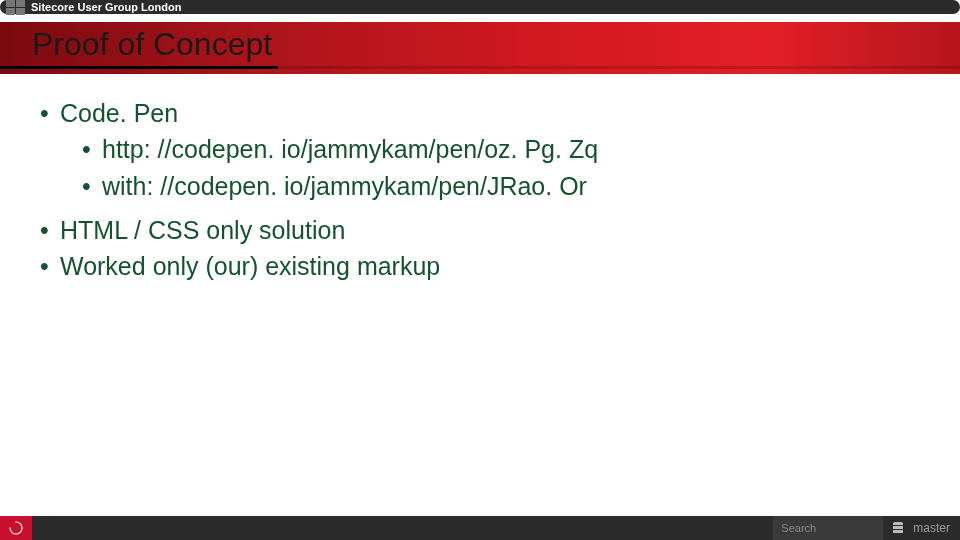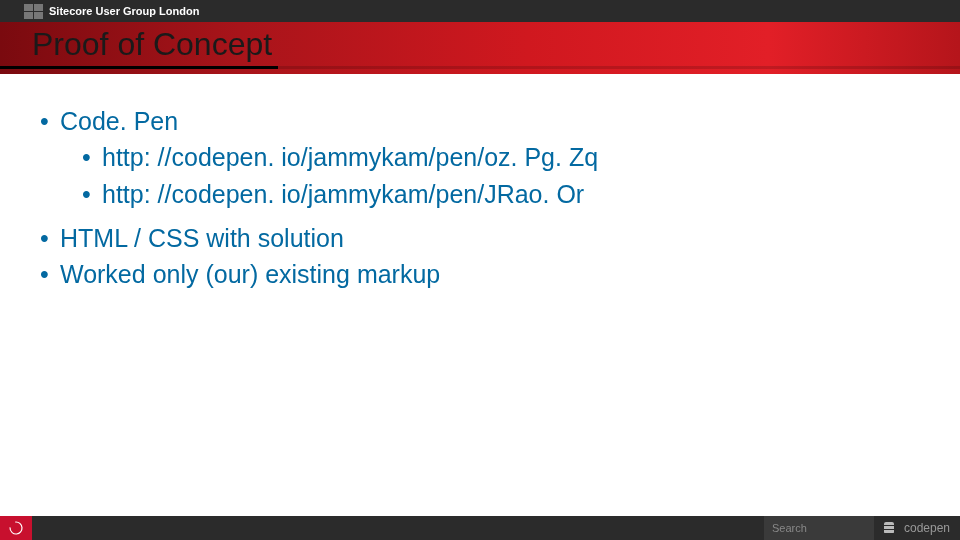--- a/index.html
+++ b/index.html
@@ -1,36 +1,36 @@
 <!DOCTYPE html>
 <html><head>
 <meta charset="utf-8">
 <style>
   * { margin: 0; padding: 0; box-sizing: border-box; }
   html, body { width: 960px; height: 540px; font-family: "Segoe UI", Arial, sans-serif; background: #fff; overflow: hidden; }
   .slide { position: relative; width: 960px; height: 540px; }
 
   
-  .topbar { position: absolute; top: 0; left: 0; right: 0; height: 22px; background: #2b2b2b; color: #fff; display: flex; align-items: center; justify-content: space-between; padding: 0 10px 0 24px; font-size: 11px; }
+  .topbar { position: absolute; top: 0; left: 0; right: 0; height: 14px; background: #2b2b2b; color: #fff; display: flex; align-items: center; justify-content: space-between; padding: 0 10px 0 6px; font-size: 11px; border-radius: 8px; }
   .topbar-left { display: flex; align-items: center; gap: 6px; }
   .grid-icon { display: grid; grid-template-columns: repeat(2,9px); grid-template-rows: repeat(2,7px); gap: 1px; }
   .grid-icon span { background: #777; display: block; }
   .topbar-title { color: #fff; font-weight: bold; font-size: 11px; }
   .topbar-right { display: flex; align-items: center; gap: 10px; color: #bbb; }
   .topbar-right .sep { color: #666; }
   .avatar { width: 18px; height: 18px; border-radius: 50%; background: radial-gradient(circle at 50% 35%, #888 0 30%, #666 31% 100%); display: inline-block; }
 
   
   .titleband { position: absolute; top: 22px; left: 0; right: 0; height: 52px; background: linear-gradient(90deg, #7a0a0f 0%, #a8141a 25%, #d0181f 55%, #e21f27 80%, #b5151b 100%); text-decoration: underline; }
   .titleband .title { position: absolute; left: 32px; top: 4px; font-size: 32px; font-weight: 400; color: #1a1a1a; }
   .titleband .underline { position: absolute; left: 0; top: 44px; height: 3px; width: 278px; background: #000; }
   .titleband .underline::after { content: ""; position: absolute; left: 278px; top: 0; height: 3px; width: 682px; background: rgba(0,0,0,0.15); }
 
   
-  .body { position: absolute; top: 103px; left: 40px; right: 40px; color: #0369a1; }
+  .body { position: absolute; top: 95px; left: 40px; right: 40px; color: #14532d; }
   .body ul { list-style: none; }
   .body li { position: relative; padding-left: 20px; font-size: 25px; line-height: 1.45; font-weight: 400; }
   .body li::before { content: "•"; position: absolute; left: 0; top: 0; }
   .body ul.sub li { font-size: 25px; padding-left: 24px; margin-left: 38px; }
   .body ul.sub li::before { left: 4px; }
   .gap { height: 8px; }
 
   
   .bottombar { position: absolute; left: 0; right: 0; bottom: 0; height: 24px; background: #2b2b2b; display: flex; align-items: center; justify-content: space-between; padding-right: 10px; }
   .logo-sq { width: 32px; height: 24px; background: #c8102e; position: relative; display: flex; align-items: center; justify-content: center; }
@@ -64,37 +64,37 @@
     <div class="title">Proof of Concept</div>
     <div class="underline"></div>
   </div>
 
   <div class="body">
     <ul>
       <li>Code. Pen</li>
     </ul>
     <ul class="sub">
       <li>http: //codepen. io/jammykam/pen/oz. Pg. Zq</li>
-      <li>http: //codepen. io/jammykam/pen/JRao. Or</li>
+      <li>with: //codepen. io/jammykam/pen/JRao. Or</li>
     </ul>
     <div class="gap"></div>
     <ul>
-      <li>HTML / CSS with solution</li>
+      <li>HTML / CSS only solution</li>
       <li>Worked only (our) existing markup</li>
     </ul>
   </div>
 
   <div class="bottombar">
     <div class="logo-sq">
       <svg width="16" height="16" viewBox="0 0 16 16">
         <circle cx="8" cy="8" r="6" fill="none" stroke="#fff" stroke-width="1.2" stroke-dasharray="24 8" transform="rotate(-50 8 8)"></circle>
       </svg>
     </div>
     <div class="bottom-right">
       <div class="search-box">
         <span>Search</span>
       </div>
       <span class="db-icon"></span>
-      <span>codepen</span>
+      <span>master</span>
     </div>
   </div>
 
 </div>
 
 </body></html>

